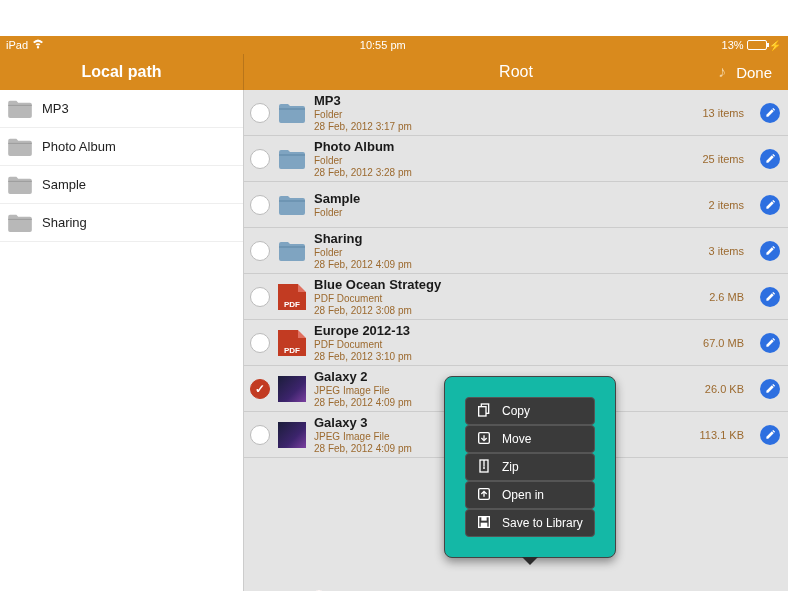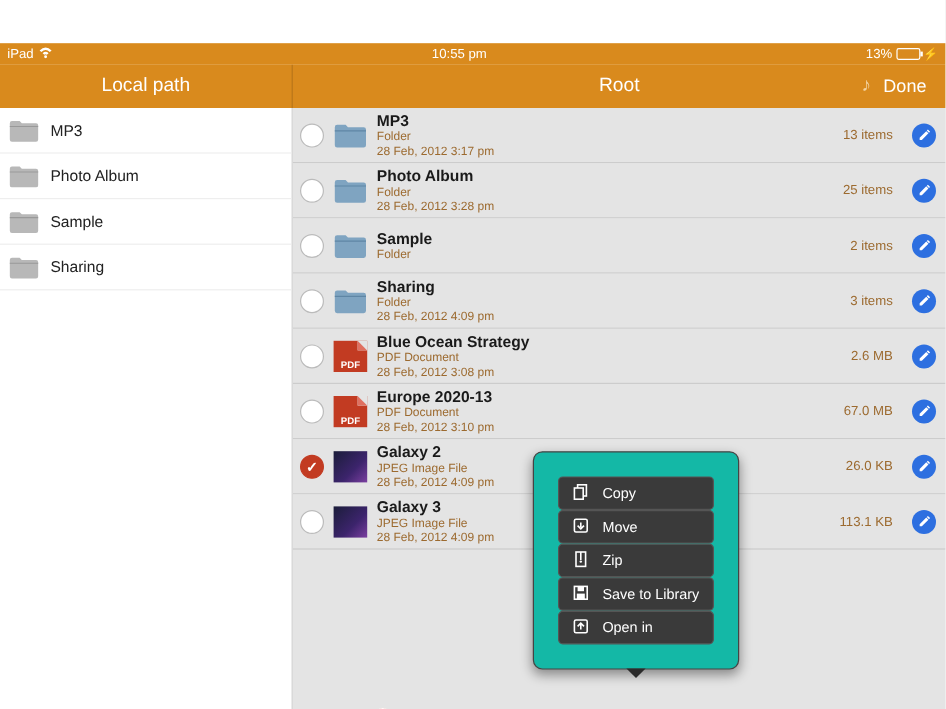--- a/index.html
+++ b/index.html
@@ -6,21 +6,21 @@
   body { width: 788px; height: 591px; overflow: hidden; background: #fff; }
   .root { display: flex; flex-direction: column; width: 100%; height: 100%; margin-top: 36px; }
 
   
   .status-bar { height: 18px; background: #d98a1d; color: #fff; display: flex; align-items: center; font-size: 11px; padding: 0 6px; }
   .status-left { display: flex; align-items: center; gap: 4px; }
   .status-center { flex: 1; text-align: center; }
   .status-right { display: flex; align-items: center; gap: 3px; }
   
   .header { height: 36px; background: #d98a1d; display: flex; color: #fff; }
-  .header-left { width: 244px; display: flex; align-items: center; justify-content: center; font-size: 16px; font-weight: 400; border-right: 1px solid #b8751a; }
+  .header-left { width: 244px; display: flex; align-items: center; justify-content: center; font-size: 16px; font-weight: 700; border-right: 1px solid #b8751a; }
   .header-right { flex: 1; display: flex; align-items: center; position: relative; }
   .header-title { flex: 1; text-align: center; font-size: 16px; font-weight: 500; }
   .music-icon { position: absolute; right: 62px; top: 50%; transform: translateY(-50%); color: #f3d3a1; font-size: 16px; }
   .done-btn { position: absolute; right: 16px; top: 50%; transform: translateY(-50%); font-size: 15px; font-weight: 500; cursor: pointer; }
 
   
   .body { flex: 1; display: flex; min-height: 0; }
   .sidebar { width: 244px; border-right: 1px solid #ccc; overflow-y: auto; background: #fff; }
   .side-item { display: flex; align-items: center; height: 38px; padding: 0 6px; border-bottom: 1px solid #eee; font-size: 13px; color: #222; cursor: pointer; gap: 8px; }
   .side-folder-icon { width: 28px; height: 20px; }
@@ -219,21 +219,21 @@
                 <path d="M3 21 L3 17 L15 5 L19 9 L7 21 Z M16 4 L20 8 L22 6 L18 2 Z" fill="#fff"></path>
               </svg>
             </span>
           </div>
           <div class="row">
     <span class="row-check "></span>
     <span class="row-thumb">
               <span class="pdf-thumb">PDF</span>
             </span>
     <div class="row-info">
-      <span class="row-name">Europe 2020-13</span>
+      <span class="row-name">Europe 2012-13</span>
       <span class="row-type">PDF Document</span>
       <span class="row-date">28 Feb, 2012 3:10 pm</span>
     </div>
     <span class="row-meta">67.0 MB</span>
     <span class="row-edit">
               <svg width="11" height="11" viewBox="0 0 24 24">
                 <path d="M3 21 L3 17 L15 5 L19 9 L7 21 Z M16 4 L20 8 L22 6 L18 2 Z" fill="#fff"></path>
               </svg>
             </span>
           </div>
@@ -329,28 +329,28 @@
       <div class="pop-item">
         <span><svg viewBox="0 0 24 24">
             <rect x="6" y="3" width="12" height="18" stroke="#fff" stroke-width="2" fill="none"></rect>
             <line x1="12" y1="3" x2="12" y2="13" stroke="#fff" stroke-width="2"></line>
             <circle cx="12" cy="15" r="1.5" fill="#fff"></circle>
           </svg></span>
         <span>Zip</span>
       </div>
       <div class="pop-item">
         <span><svg viewBox="0 0 24 24">
+            <rect x="4" y="4" width="16" height="16" rx="2" stroke="#fff" stroke-width="2" fill="none"></rect>
+            <path d="M12 16 L12 8 M8 12 L12 8 L16 12" stroke="#fff" stroke-width="2" fill="none"></path>
+          </svg></span>
+        <span>Open in</span>
+      </div>
+      <div class="pop-item">
+        <span><svg viewBox="0 0 24 24">
             <rect x="4" y="4" width="16" height="16" stroke="#fff" stroke-width="2" fill="none"></rect>
             <rect x="8" y="4" width="8" height="6" fill="#fff"></rect>
             <rect x="7" y="13" width="10" height="7" fill="#fff"></rect>
           </svg></span>
         <span>Save to Library</span>
       </div>
-      <div class="pop-item">
-        <span><svg viewBox="0 0 24 24">
-            <rect x="4" y="4" width="16" height="16" rx="2" stroke="#fff" stroke-width="2" fill="none"></rect>
-            <path d="M12 16 L12 8 M8 12 L12 8 L16 12" stroke="#fff" stroke-width="2" fill="none"></path>
-          </svg></span>
-        <span>Open in</span>
-      </div>
     </div>
 
 </div>
 
 </body></html>

